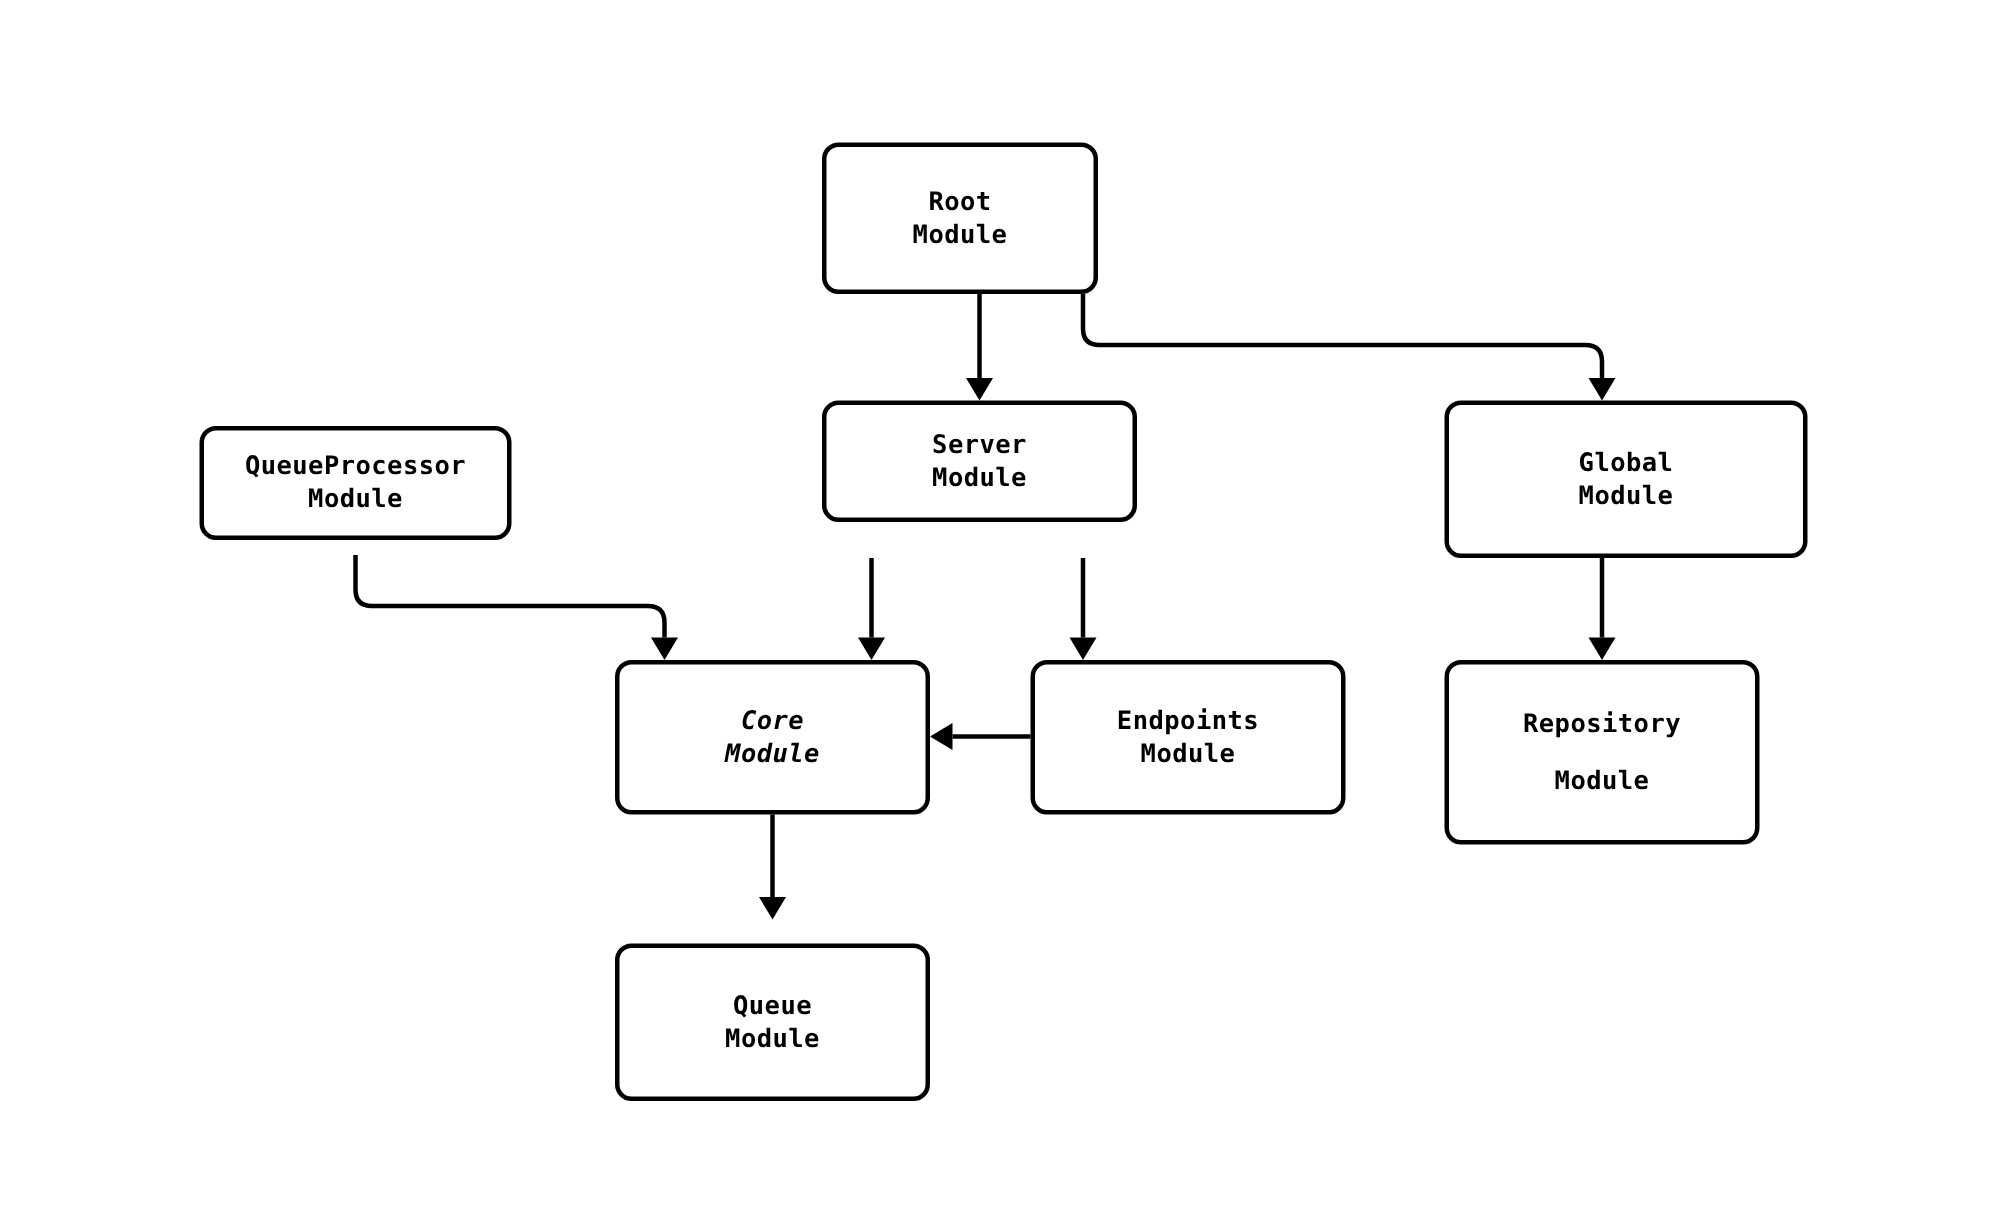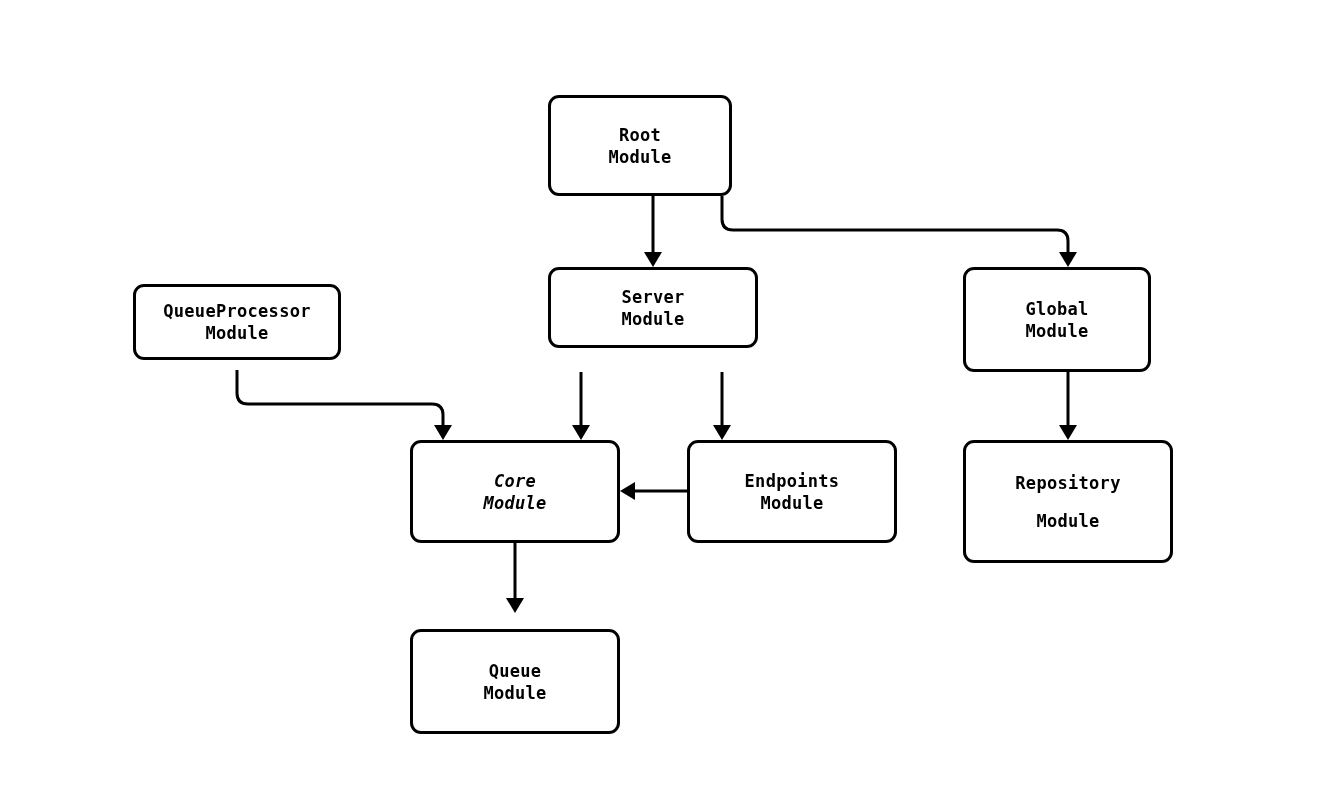--- a/index.html
+++ b/index.html
@@ -88,21 +88,21 @@
         <div class="node-line">Module</div>
       </div>
       <div class="node" style="left: 133px; top: 266px; width: 208px; height: 76px; margin-top: 18px;">
         <div class="node-line">QueueProcessor</div>
         <div class="node-line">Module</div>
       </div>
       <div class="node" style="left: 548px; top: 267px; width: 210px; height: 81px;">
         <div class="node-line">Server</div>
         <div class="node-line">Module</div>
       </div>
-      <div class="node" style="left: 963px; top: 267px; width: 188px; height: 105px;">
+      <div class="node" style="left: 963px; top: 267px; width: 242px; height: 105px;">
         <div class="node-line">Global</div>
         <div class="node-line">Module</div>
       </div>
       <div class="node" style="left: 410px; top: 440px; width: 210px; height: 103px; font-style: italic;">
         <div class="node-line">Core</div>
         <div class="node-line">Module</div>
       </div>
       <div class="node" style="left: 687px; top: 440px; width: 210px; height: 103px; text-align: right;">
         <div class="node-line">Endpoints</div>
         <div class="node-line">Module</div>

